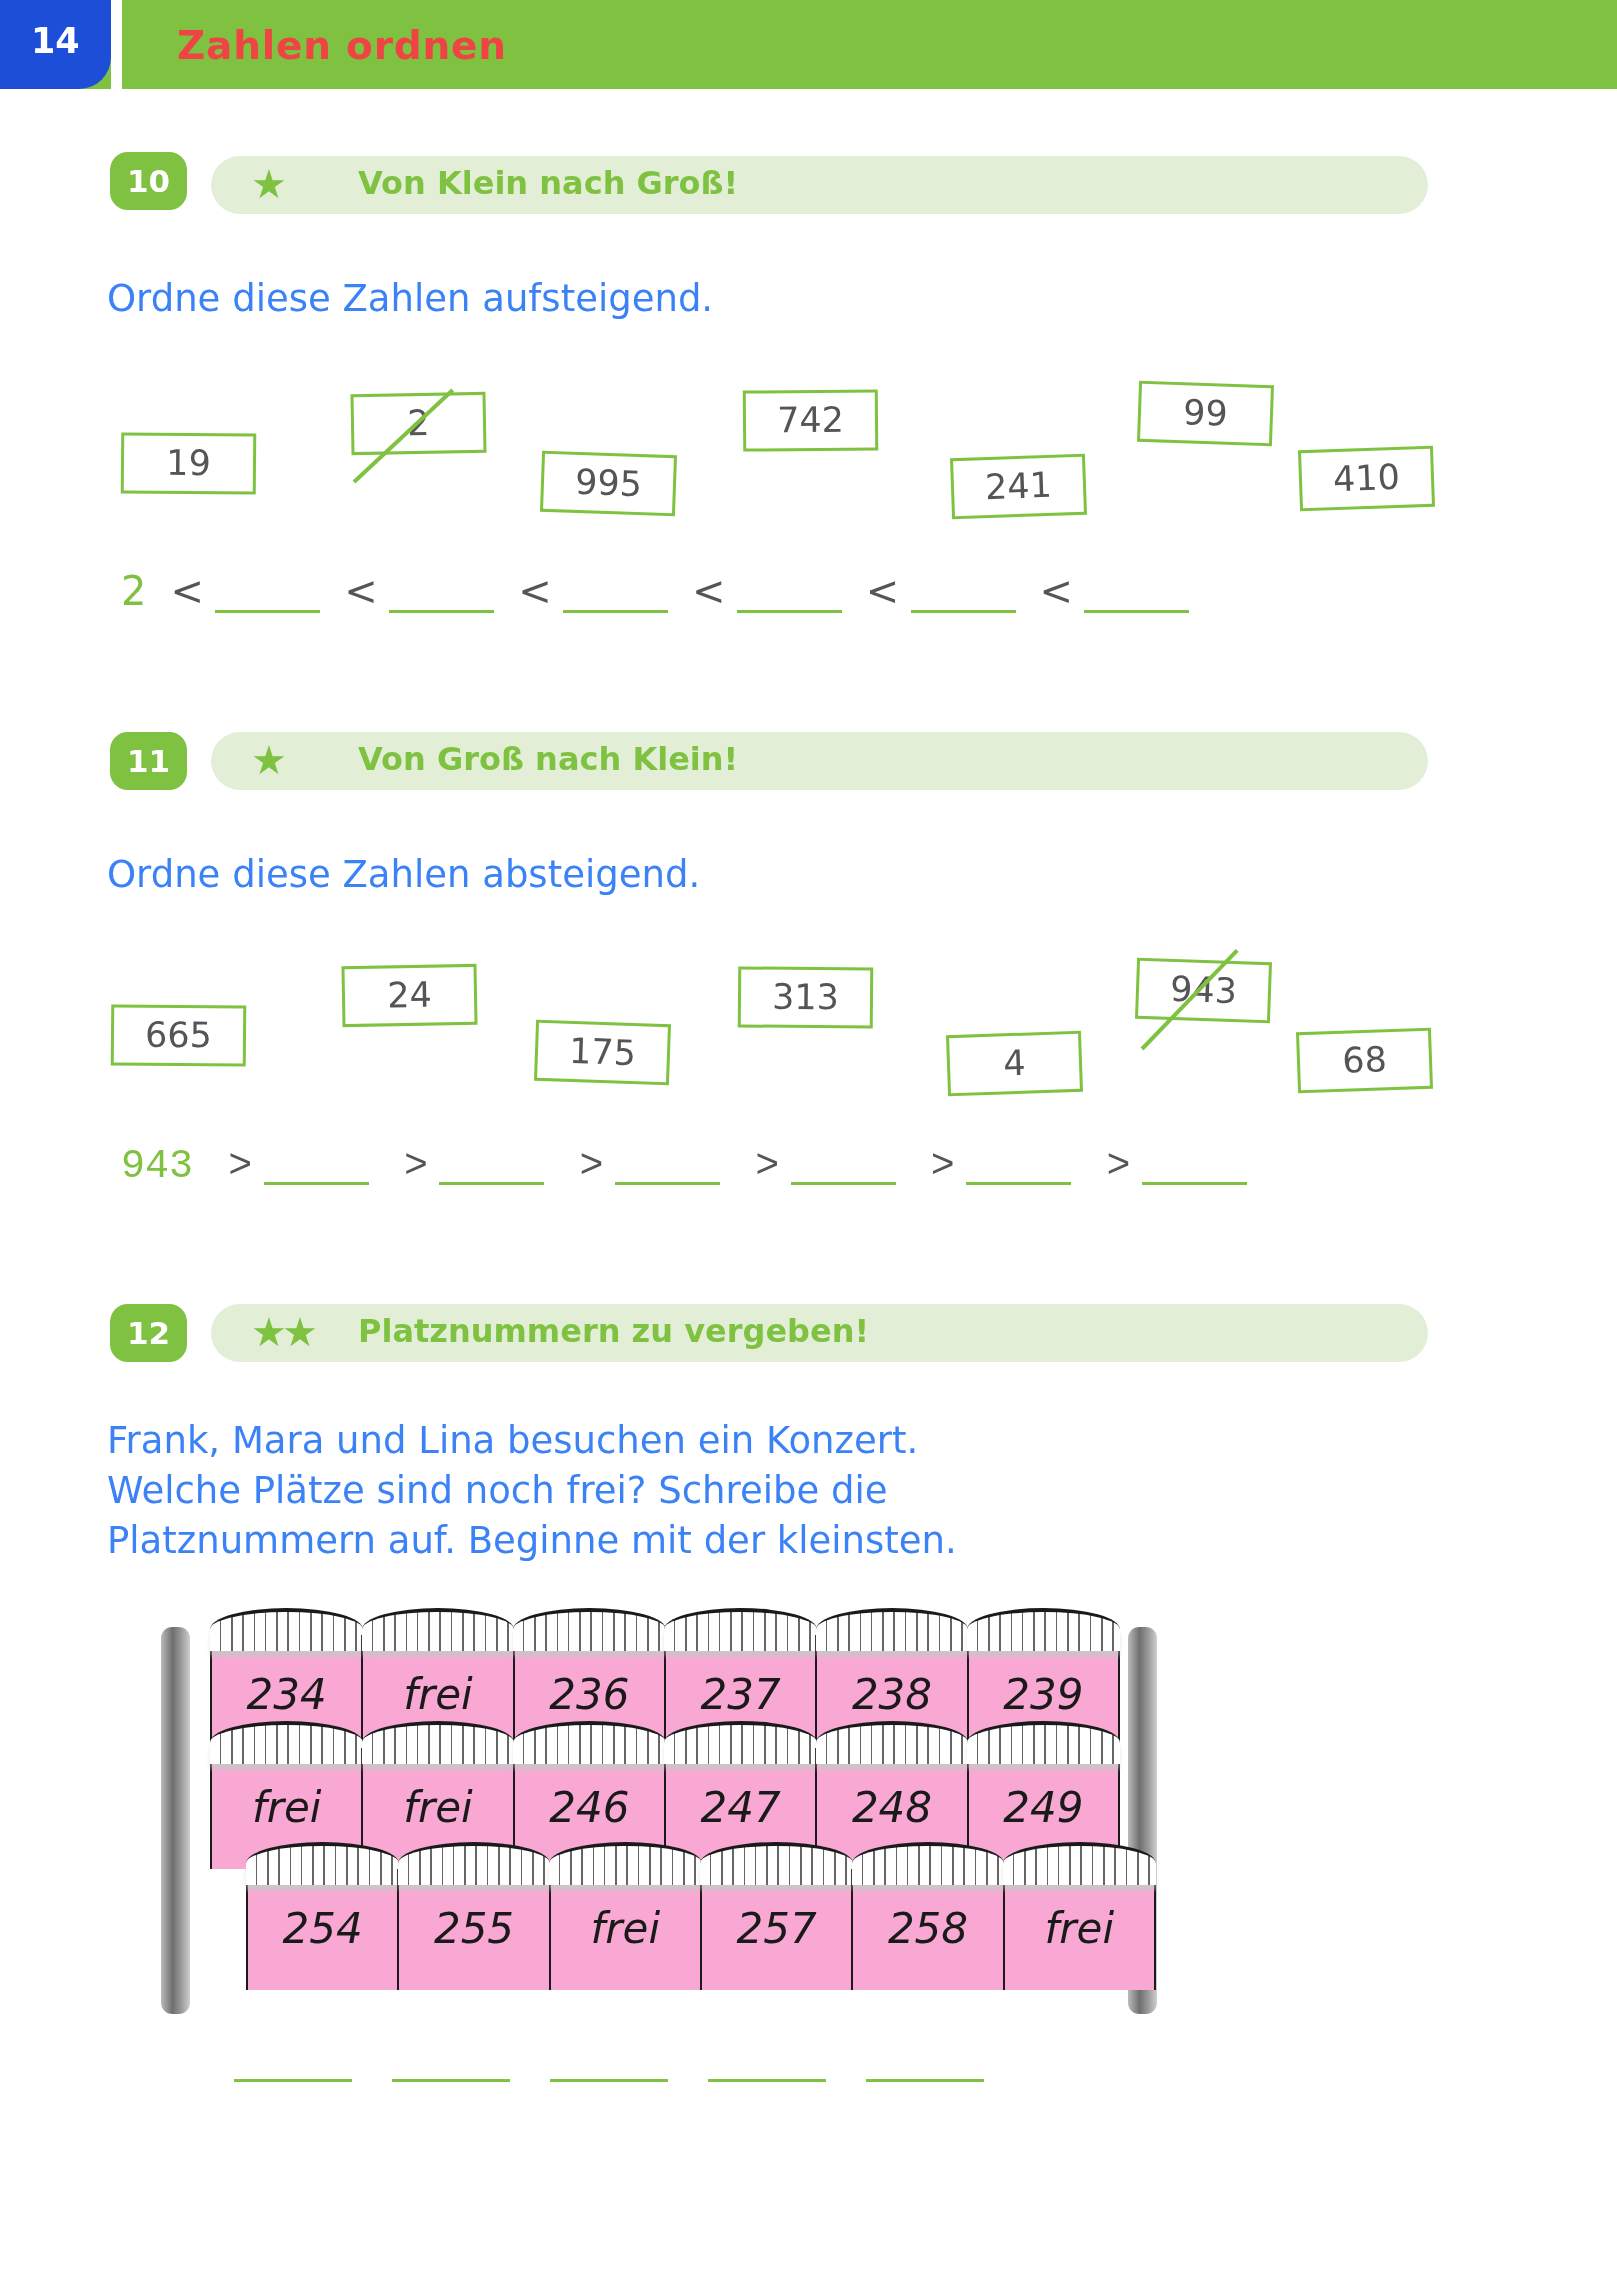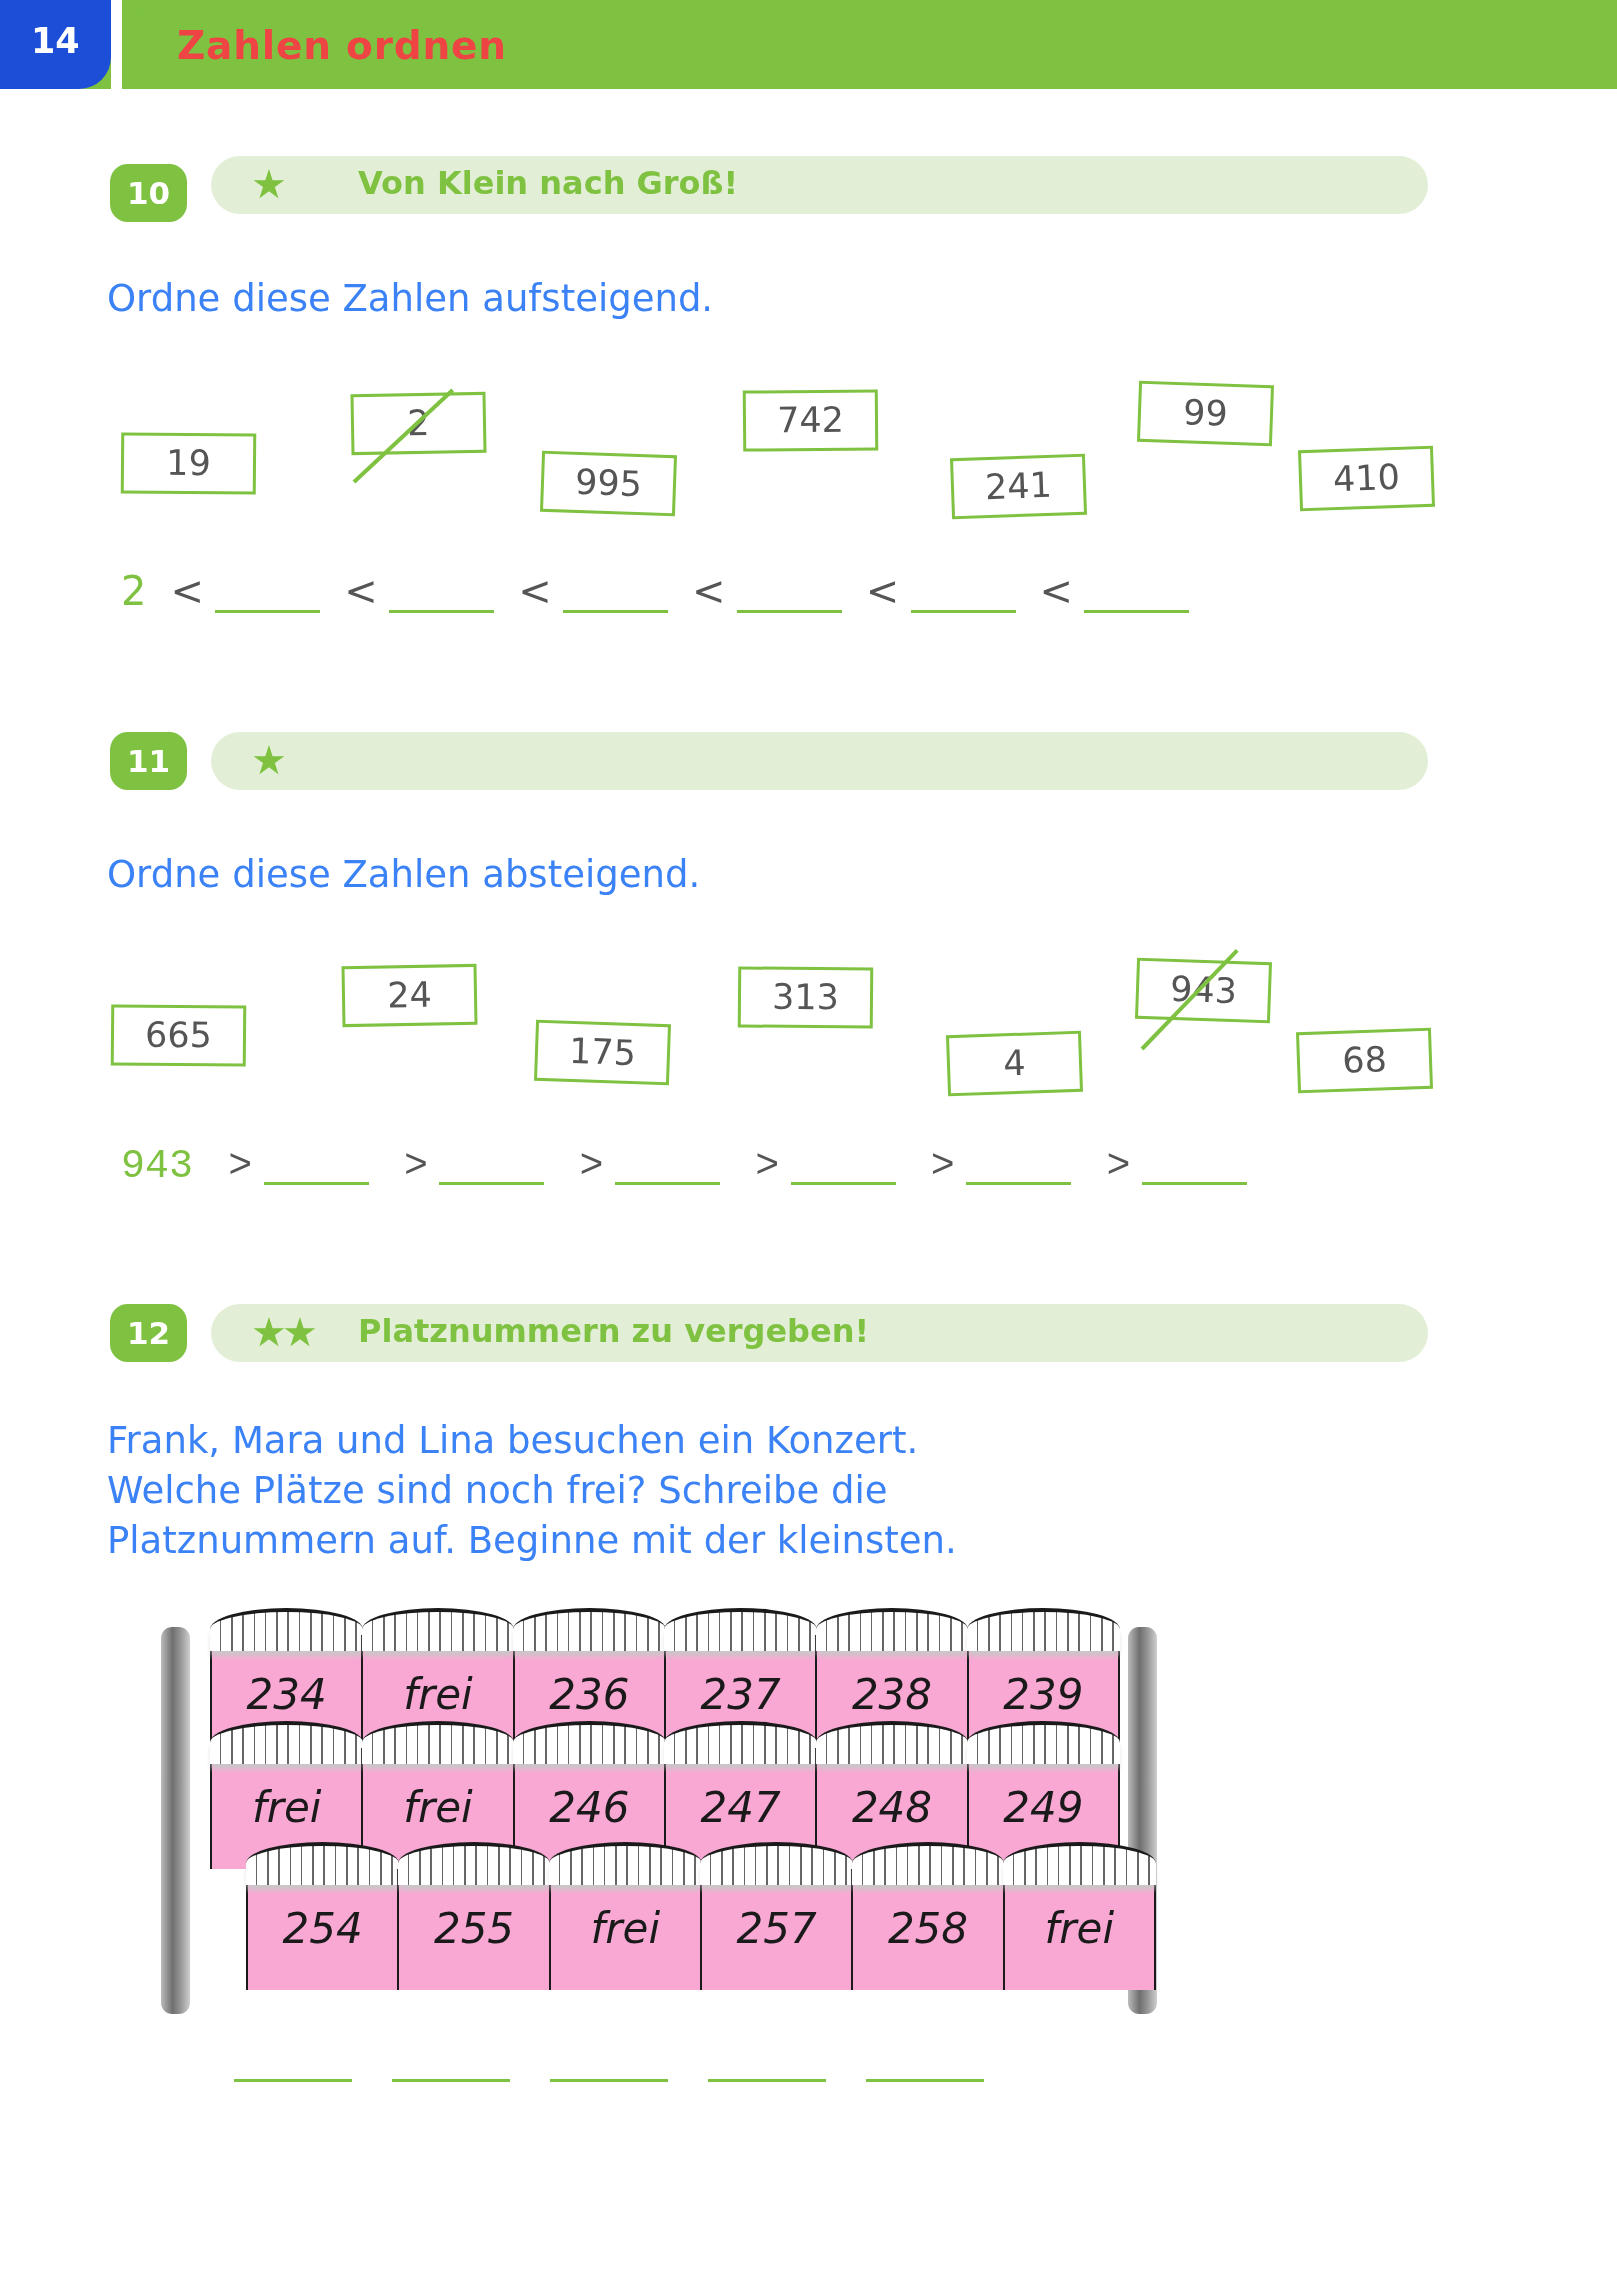--- a/index.html
+++ b/index.html
@@ -51,21 +51,21 @@
 <body>
 
 <div class="topbar"></div>
 <div class="page-num-tab">
   <span class="page-num">14</span>
 </div>
 <div class="gap-cut"></div>
 <div class="title-tab"></div>
 <span class="page-title">Zahlen ordnen</span>
 
-<div class="task-badge" style="left:110px; top:164px;">10</div>
+<div class="task-badge" style="left:110px; top:152px;">10</div>
 <div class="task-bar" style="top:156px;">
   <span class="task-stars">★</span>
   <span class="task-title">Von Klein nach Groß!</span>
 </div>
 <div class="instr" style="top:274px;">Ordne diese Zahlen aufsteigend.</div>
 
 <div class="card" style="left:121px; top:433px; transform:rotate(0.5deg);">19</div>
 <div class="card" style="left:351px; top:393px; transform:rotate(-1deg);">2</div>
 <div class="strike" style="left:354px; top:480px; width:135px; transform:rotate(-43deg);"></div>
 <div class="card" style="left:541px; top:453px; transform:rotate(2deg);">995</div>
@@ -80,20 +80,21 @@
   <span class="rel">&lt;</span><span class="blank"></span>
   <span class="rel">&lt;</span><span class="blank"></span>
   <span class="rel">&lt;</span><span class="blank"></span>
   <span class="rel">&lt;</span><span class="blank"></span>
   <span class="rel">&lt;</span><span class="blank"></span>
 </div>
 
 <div class="task-badge" style="left:110px; top:732px;">11</div>
 <div class="task-bar" style="top:732px;">
   <span class="task-stars">★</span>
+  <span class="task-title">Von Groß nach Klein!</span>
 </div>
 <div class="instr" style="top:850px;">Ordne diese Zahlen absteigend.</div>
 
 <div class="card" style="left:111px; top:1005px; transform:rotate(0.5deg);">665</div>
 <div class="card" style="left:342px; top:965px; transform:rotate(-1deg);">24</div>
 <div class="card" style="left:535px; top:1022px; transform:rotate(2deg);">175</div>
 <div class="card" style="left:738px; top:967px; transform:rotate(0.5deg);">313</div>
 <div class="card" style="left:947px; top:1033px; transform:rotate(-2deg);">4</div>
 <div class="card" style="left:1136px; top:960px; transform:rotate(2deg);">943</div>
 <div class="strike" style="left:1142px; top:1047px; width:137px; transform:rotate(-46deg);"></div>

